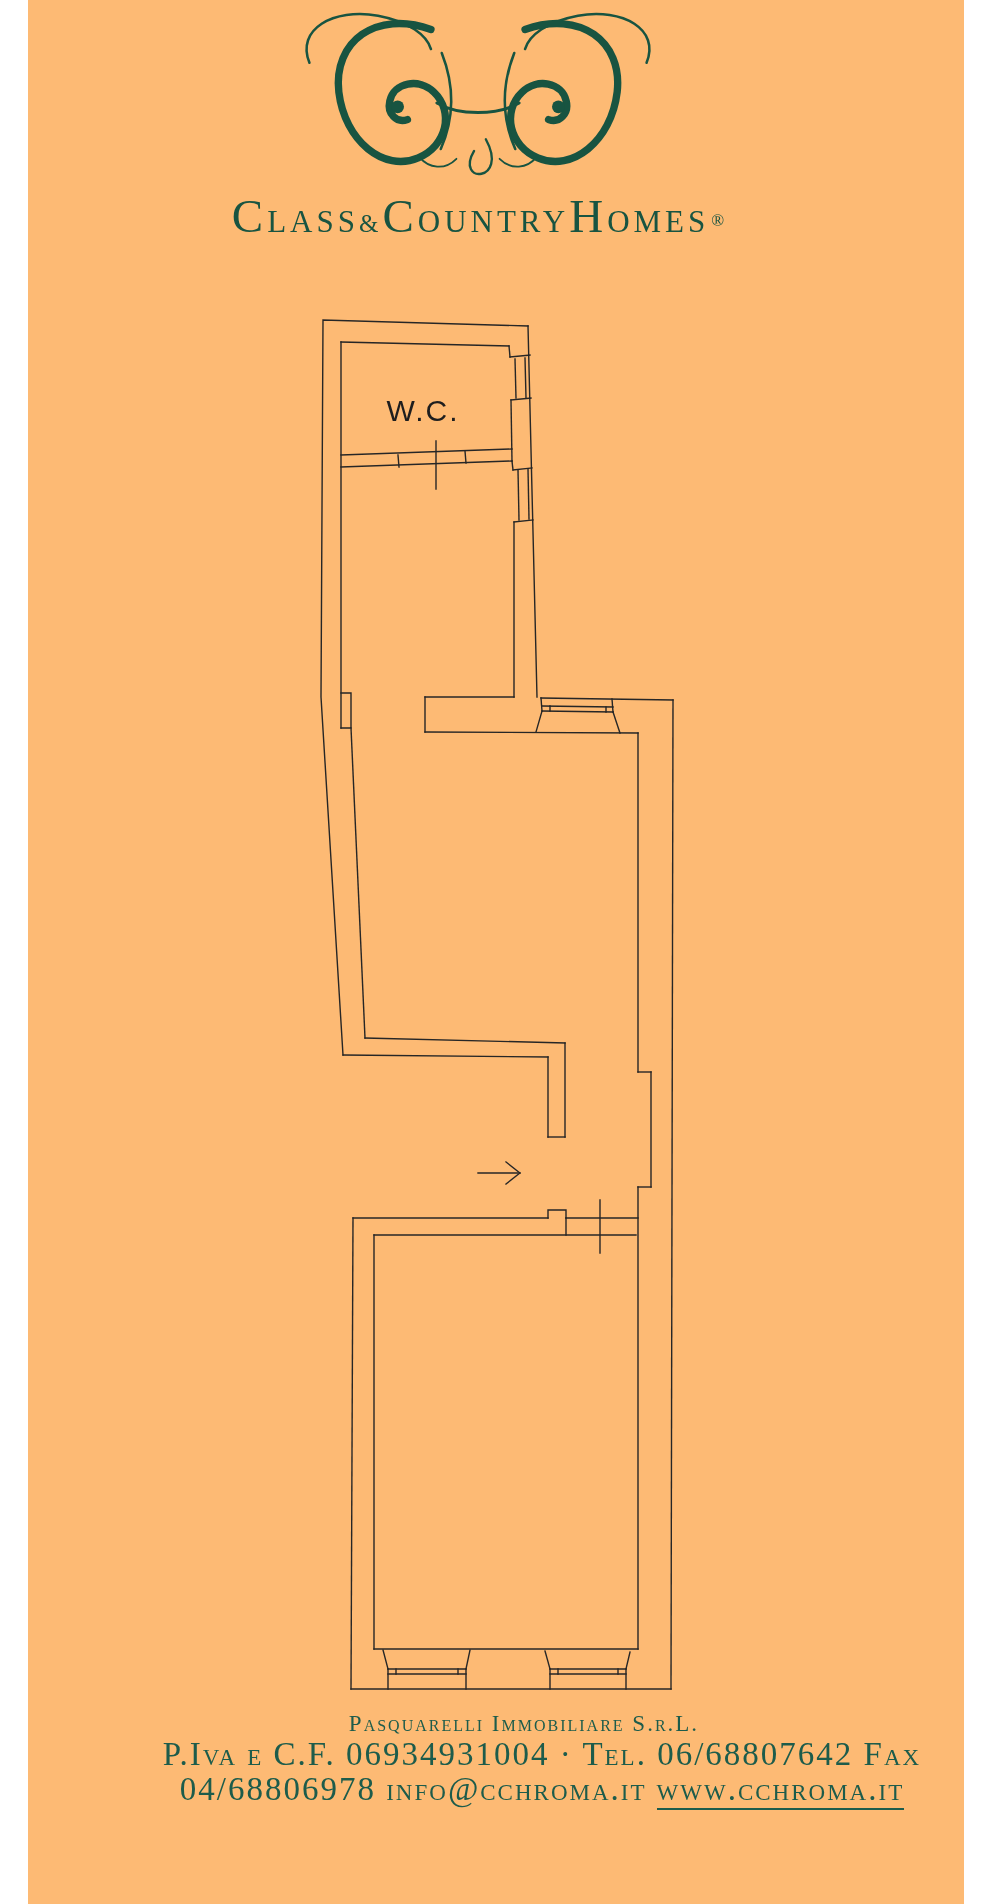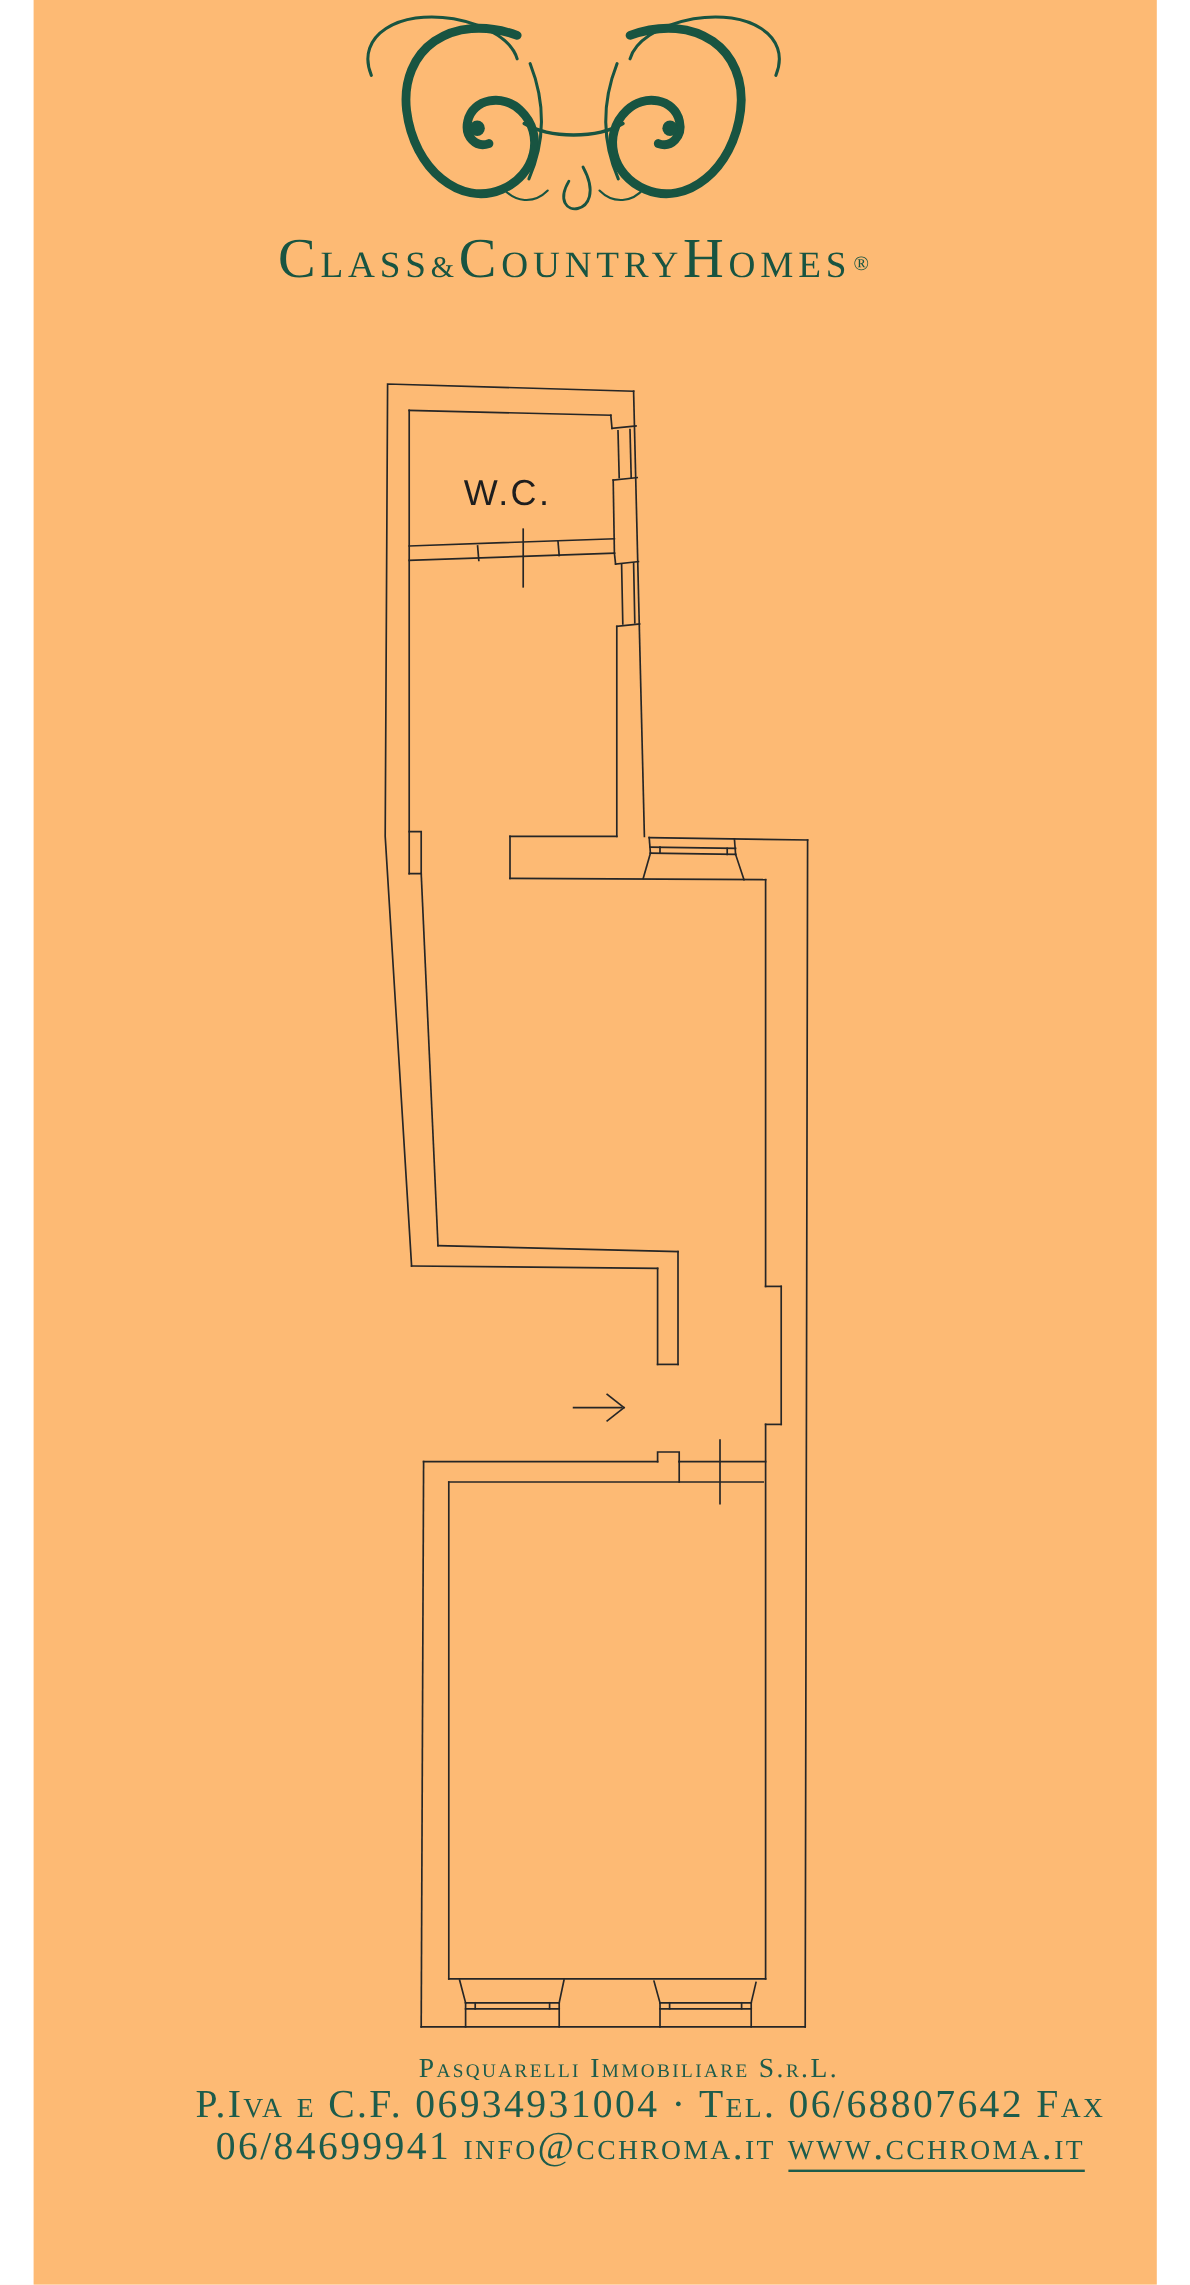--- a/index.html
+++ b/index.html
@@ -183,17 +183,17 @@
       <path d="M478,1184 L492,1173"></path>
     </g>
 
     <text class="wc-text" x="395" y="421" text-anchor="middle">W.C.</text>
   </svg>
 
   <div class="footer">
     <div class="f-line f1">Pasquarelli Immobiliare S.r.L.</div>
     <div class="f-line f3">P.Iva e C.F. 06934931004 · Tel. 06/68807642 Fax</div>
     <div class="f-line f4">
-      <span>06/84699941 info@cchroma.it</span><span class="url">www.cchroma.it</span>
+      <span>04/68806978 info@cchroma.it</span><span class="url">www.cchroma.it</span>
     </div>
   </div>
 
 </div>
 
 </body></html>

